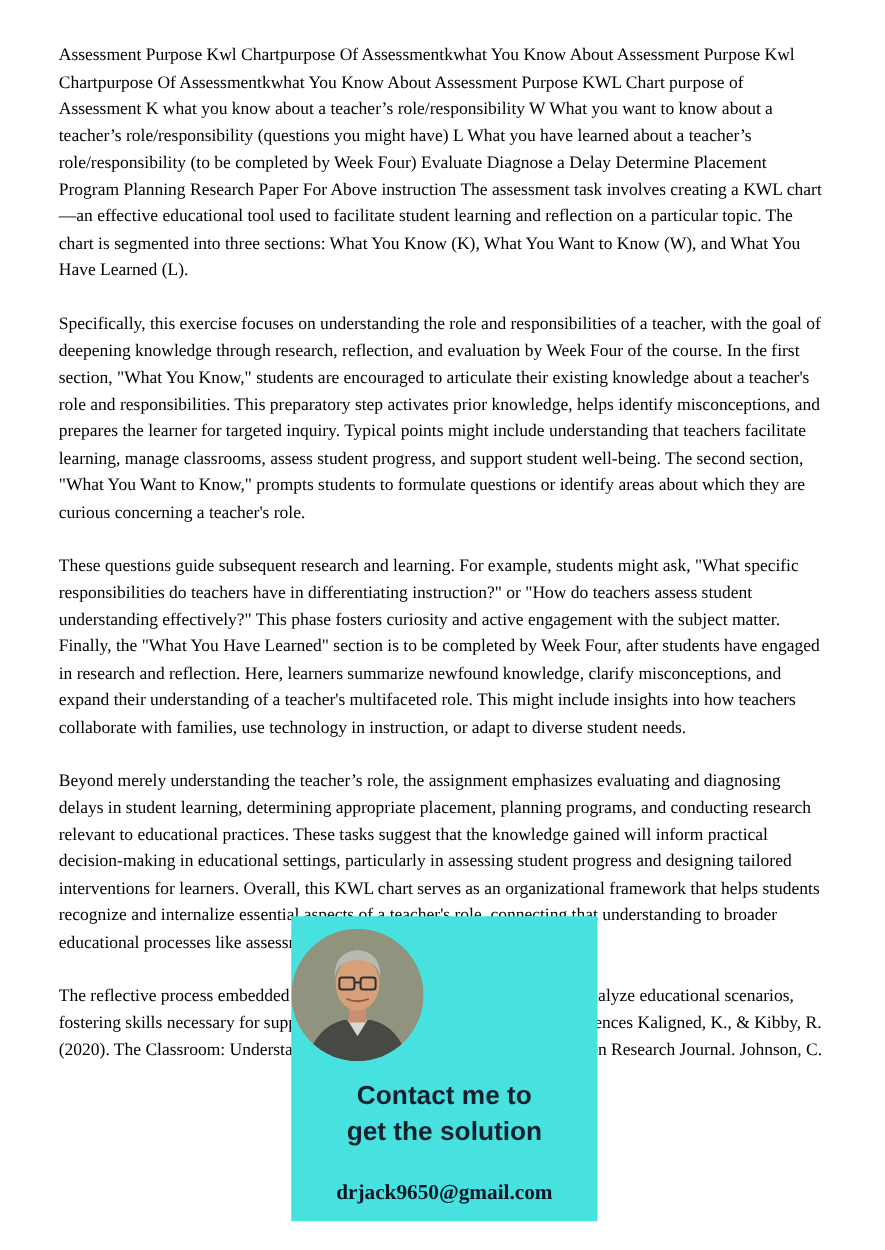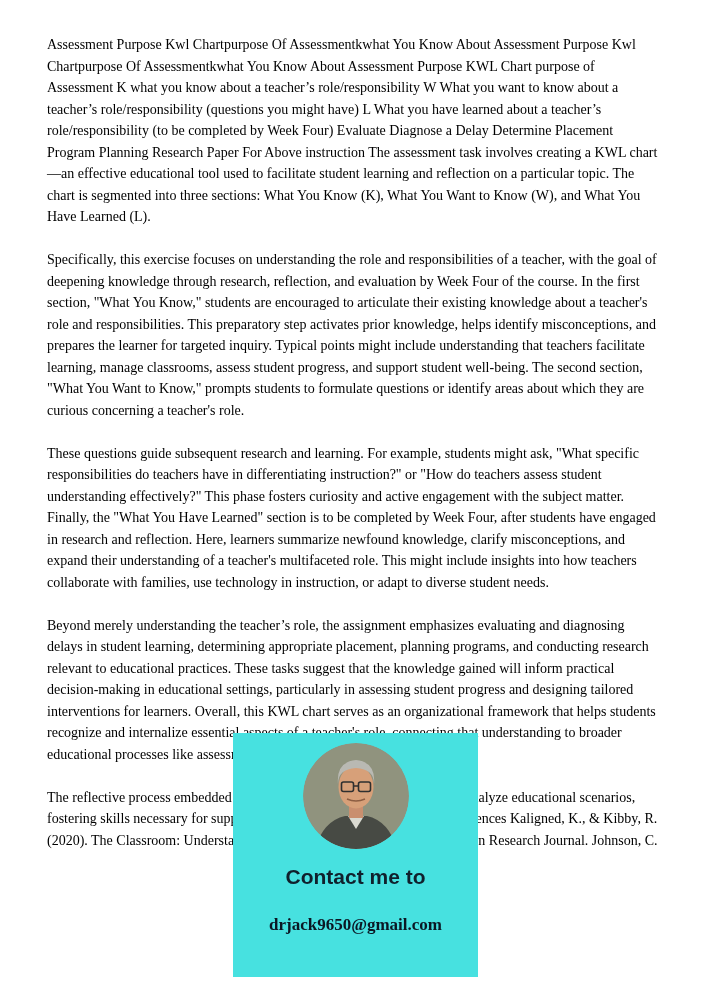--- a/index.html
+++ b/index.html
@@ -26,21 +26,20 @@
   .para { margin-bottom: 21.5px; }
   .para:last-child { margin-bottom: 0; }
 
   .overlay {
     position: absolute;
     left: 233px; top: 733px;
     width: 245px; height: 244px;
     background: #47e1e0;
     display: flex;
     flex-direction: column;
-    align-items: center;
   }
   .avatar {
     margin-top: 10px;
     width: 106px; height: 106px;
     border-radius: 50%;
     overflow: hidden;
     flex: 0 0 auto;
   }
   .avatar svg { display: block; }
   .contact {
@@ -91,17 +90,18 @@
           <path d="M35 41 Q33 19 53 17 Q73 19 71 41 Q71 26 53 25 Q35 26 35 41 Z" fill="#b9b9b3"></path>
           <rect x="38.5" y="39" width="12" height="9.5" rx="2" fill="none" stroke="#2f2f2f" stroke-width="1.6"></rect>
           <rect x="55.5" y="39" width="12" height="9.5" rx="2" fill="none" stroke="#2f2f2f" stroke-width="1.6"></rect>
           <line x1="50.5" y1="43" x2="55.5" y2="43" stroke="#2f2f2f" stroke-width="1.6"></line>
           <path d="M44 56 Q53 60 62 56" fill="none" stroke="#8c5d42" stroke-width="1.4"></path>
         </g>
       </svg>
     </div>
     <div class="contact">
       <div>Contact me to</div>
+      <div>get the solution</div>
     </div>
     <div class="email">drjack9650@gmail.com</div>
   </div>
 
 </div>
 
 </body></html>

